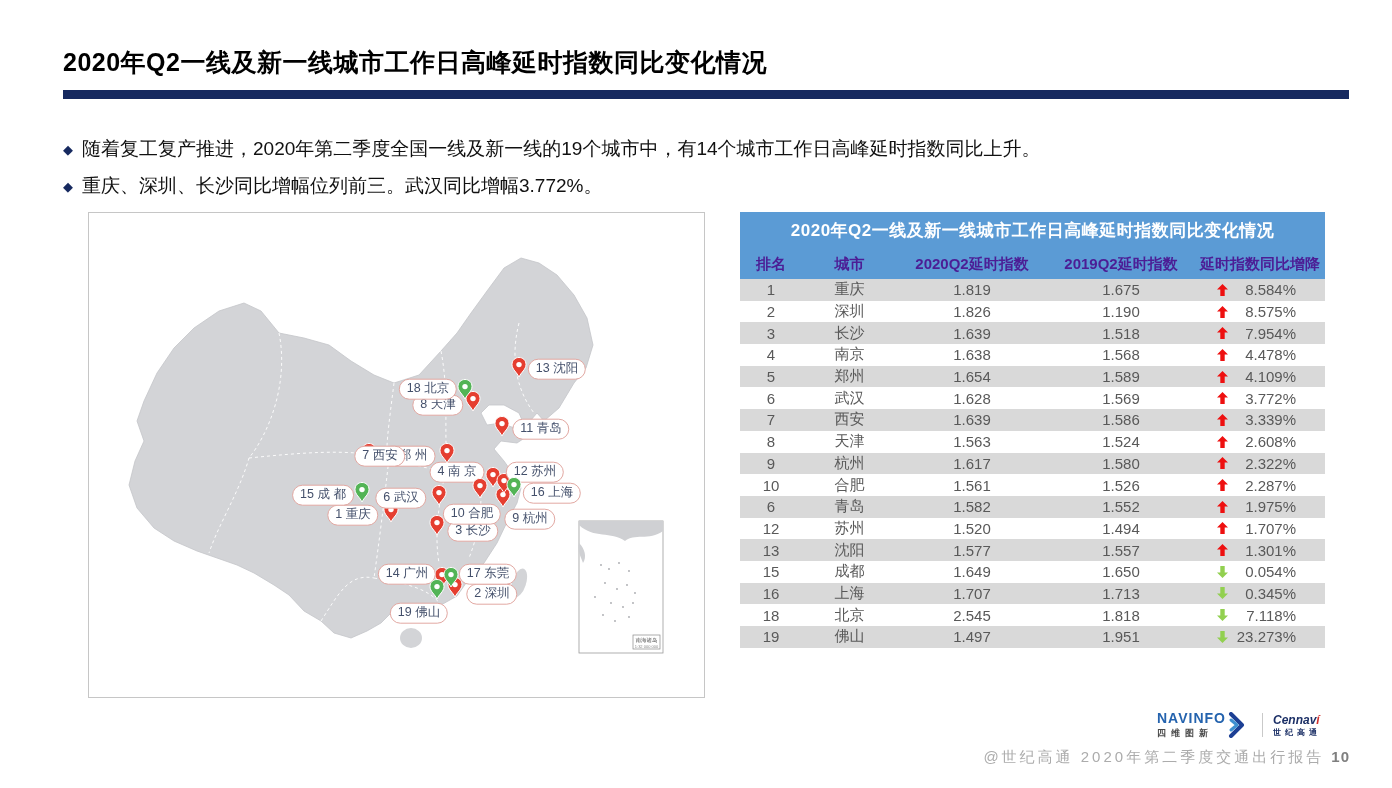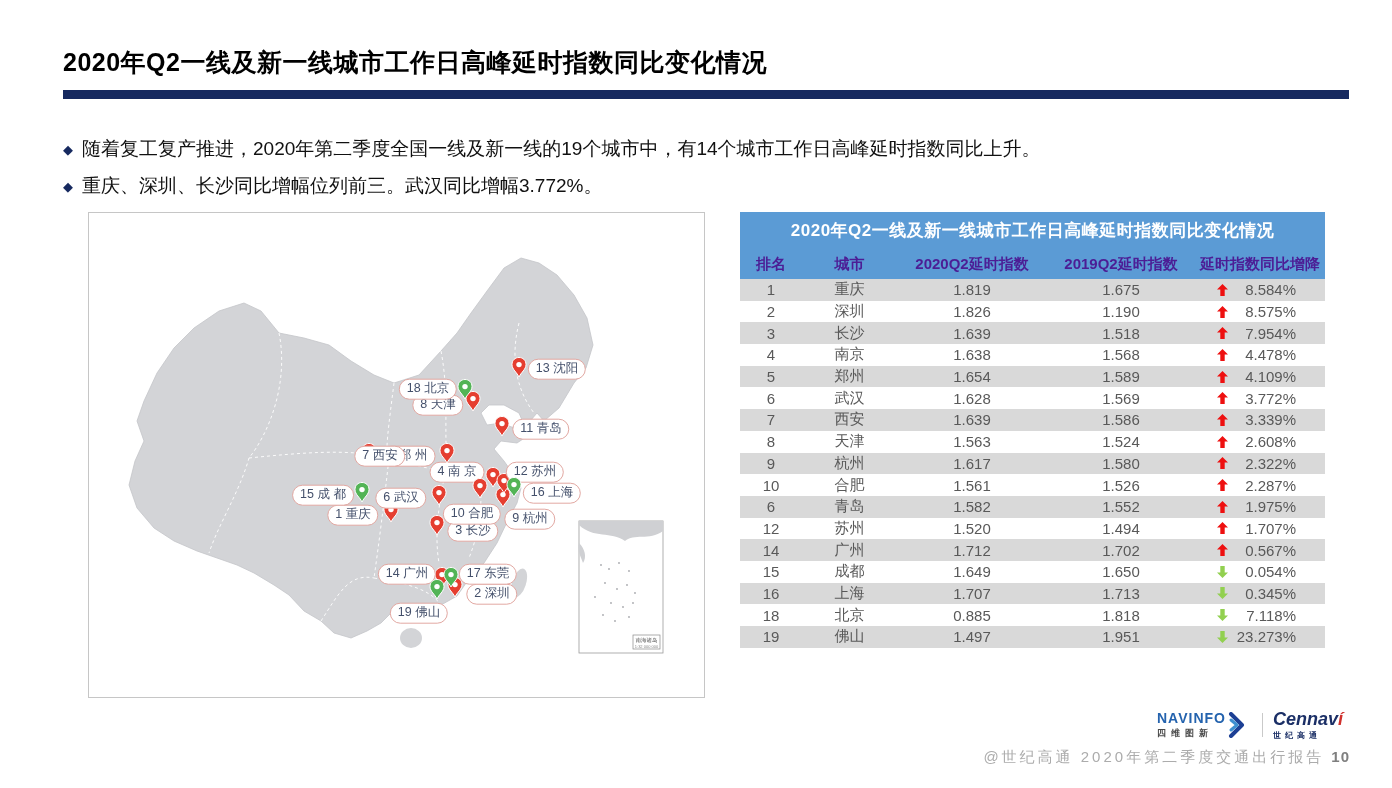--- a/index.html
+++ b/index.html
@@ -38,21 +38,21 @@
   .change-val { display:inline-block; width:62px; text-align:right; }
 
   
   .footer-logos { position:absolute; left:1157px; top:704px; display:flex; align-items:center; height:42px; }
   .navinfo { text-align:left; }
   .navinfo .nv-top { font-size:14px; font-weight:bold; color:#2463AE; letter-spacing:1px; font-stretch:condensed; }
   .navinfo .nv-sub { font-size:9px; color:#4A4A4A; letter-spacing:5px; font-weight:bold; margin-top:1px; }
   .logo-chevron { margin:0 6px 0 2px; }
   .logo-divider { width:1px; height:24px; background:#C9C9C9; margin:0 10px; }
   .cennavi { text-align:left; }
-  .cennavi .cn-top { font-size:18px; font-weight:bold; font-style:italic; color:#1B2F66; }
+  .cennavi .cn-top { font-size:12px; font-weight:bold; font-style:italic; color:#1B2F66; }
   .cennavi .cn-top .accent { color:#D0312D; }
   .cennavi .cn-sub { font-size:8px; color:#1B2F66; letter-spacing:4px; font-weight:bold; margin-top:0; }
   .footer-caption { position:absolute; right:42px; top:748px; font-size:15px; color:#ACACAC; letter-spacing:3px; }
   .footer-caption .pagenum { font-weight:bold; color:#7F7F7F; letter-spacing:1px; }
 </style>
 </head>
 <body>
 
 <div class="slide">
 
@@ -405,30 +405,30 @@
           <td>
             <span class="change-cell">
               <svg width="11" height="12" viewBox="0 0 11 12">
                 <path d="M5.5 0 L11 5.6 L7.7 5.6 L7.7 12 L3.3 12 L3.3 5.6 L0 5.6 Z" fill="#EE1010"></path>
               </svg>
               <span class="change-val">1.707%</span>
             </span>
           </td>
         </tr>
         <tr>
-          <td>14</td>
-          <td>广州</td>
-          <td>1.712</td>
-          <td>1.702</td>
-          <td>
-            <span class="change-cell">
-              <svg width="11" height="12" viewBox="0 0 11 12">
-                <path d="M5.5 0 L11 5.6 L7.7 5.6 L7.7 12 L3.3 12 L3.3 5.6 L0 5.6 Z" fill="#EE1010"></path>
-              </svg>
-              <span class="change-val">0.567%</span>
+          <td>13</td>
+          <td>沈阳</td>
+          <td>1.577</td>
+          <td>1.557</td>
+          <td>
+            <span class="change-cell">
+              <svg width="11" height="12" viewBox="0 0 11 12">
+                <path d="M5.5 0 L11 5.6 L7.7 5.6 L7.7 12 L3.3 12 L3.3 5.6 L0 5.6 Z" fill="#EE1010"></path>
+              </svg>
+              <span class="change-val">1.301%</span>
             </span>
           </td>
         </tr>
         <tr>
           <td>15</td>
           <td>成都</td>
           <td>1.649</td>
           <td>1.650</td>
           <td>
             <span class="change-cell">
@@ -449,21 +449,21 @@
               <svg width="11" height="12" viewBox="0 0 11 12">
                 <path d="M5.5 12 L11 6.4 L7.7 6.4 L7.7 0 L3.3 0 L3.3 6.4 L0 6.4 Z" fill="#92D050"></path>
               </svg>
               <span class="change-val">0.345%</span>
             </span>
           </td>
         </tr>
         <tr>
           <td>18</td>
           <td>北京</td>
-          <td>0.885</td>
+          <td>2.545</td>
           <td>1.818</td>
           <td>
             <span class="change-cell">
               <svg width="11" height="12" viewBox="0 0 11 12">
                 <path d="M5.5 12 L11 6.4 L7.7 6.4 L7.7 0 L3.3 0 L3.3 6.4 L0 6.4 Z" fill="#92D050"></path>
               </svg>
               <span class="change-val">7.118%</span>
             </span>
           </td>
         </tr>

